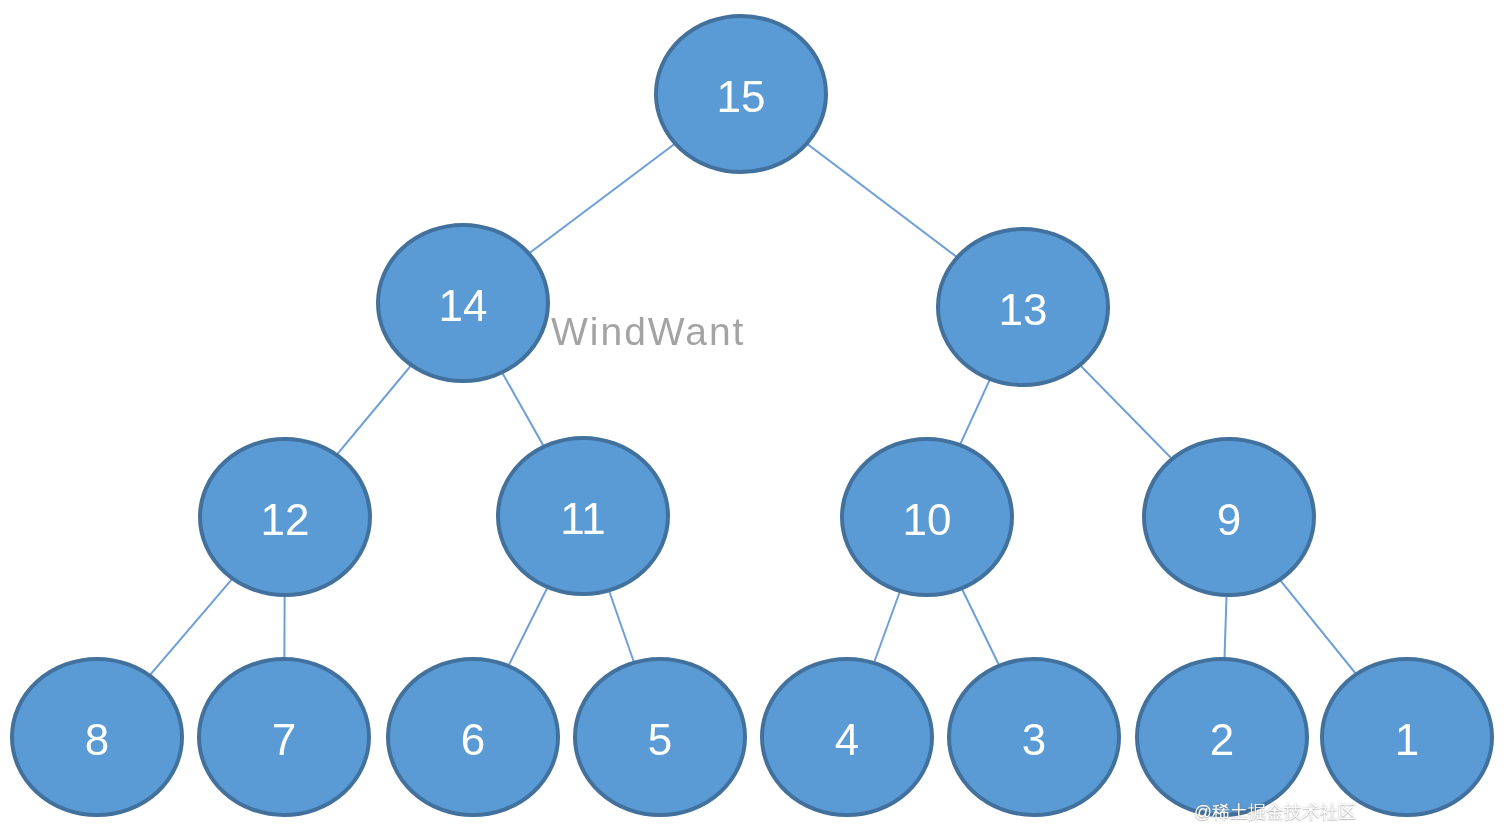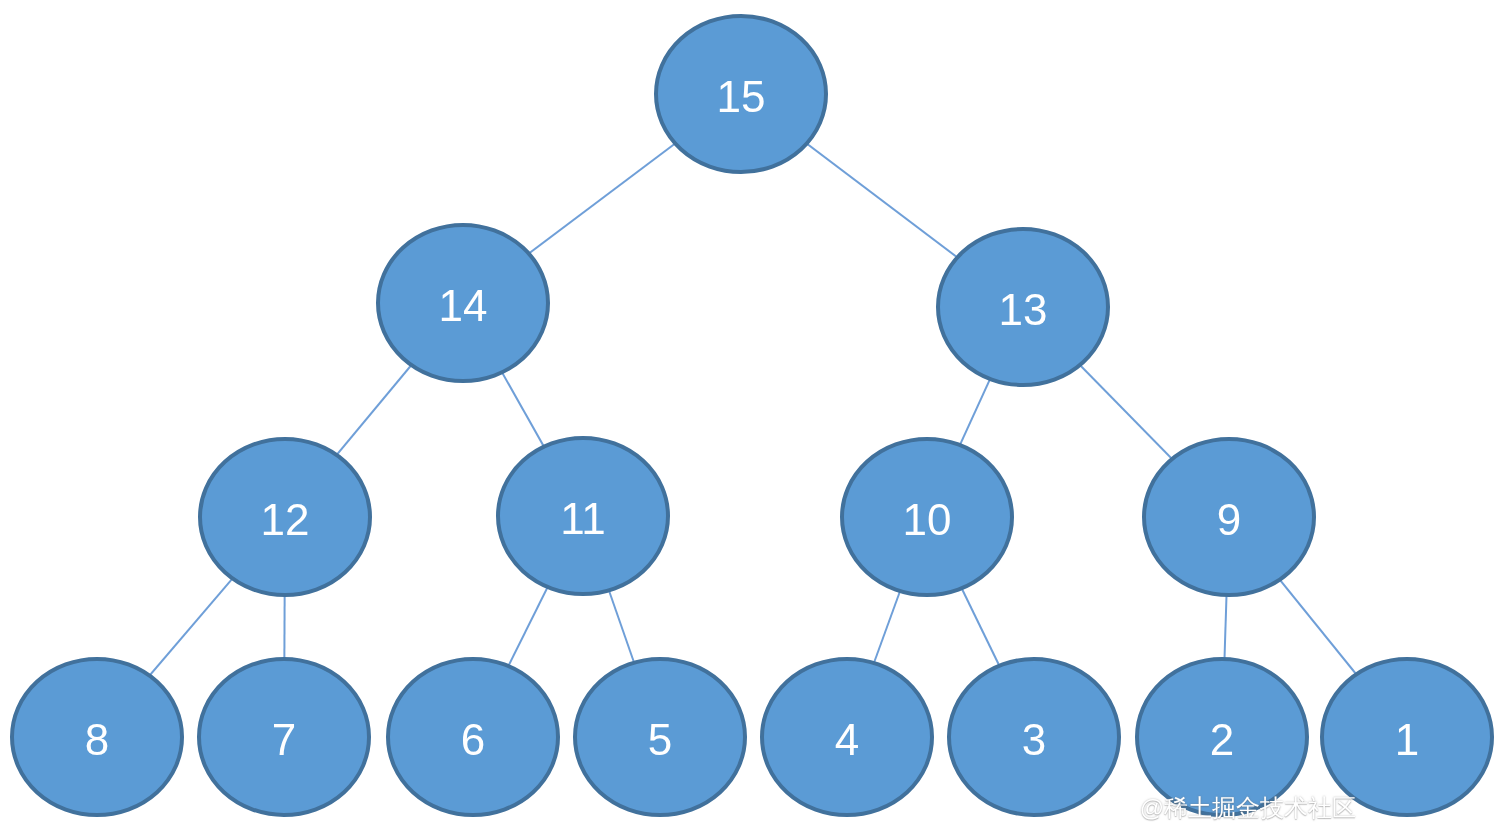--- a/index.html
+++ b/index.html
@@ -46,21 +46,21 @@
     color: #9a9a9a;
     opacity: 0.9;
     text-shadow: 0 0 2px rgba(255,255,255,0.6);
     white-space: nowrap;
     user-select: none;
   }
   .watermark-corner {
     position: absolute;
     right: 6px;
     bottom: 2px;
-    font-size: 24px;
+    font-size: 18px;
     color: #ffffff;
     text-shadow: 0 0 2px rgba(120,120,120,0.55), 0 1px 1px rgba(100,100,100,0.35);
     white-space: nowrap;
     user-select: none;
   }
 </style>
 </head>
 <body>
 
 <div class="stage">
@@ -139,16 +139,17 @@
           <ellipse cx="1222" cy="737" rx="85" ry="78" class="node-ellipse" fill="#5b9bd5" stroke="#41719c"></ellipse>
           <text x="1222" y="739" class="node-label" fill="#ffffff">2</text>
         </g>
         <g>
           <ellipse cx="1407" cy="737" rx="85" ry="78" class="node-ellipse" fill="#5b9bd5" stroke="#41719c"></ellipse>
           <text x="1407" y="739" class="node-label" fill="#ffffff">1</text>
         </g>
       </g>
   </svg>
 
+  <div class="watermark-center">WindWant</div>
 
   <div class="watermark-corner">@稀土掘金技术社区</div>
 
 </div>
 
 </body></html>

